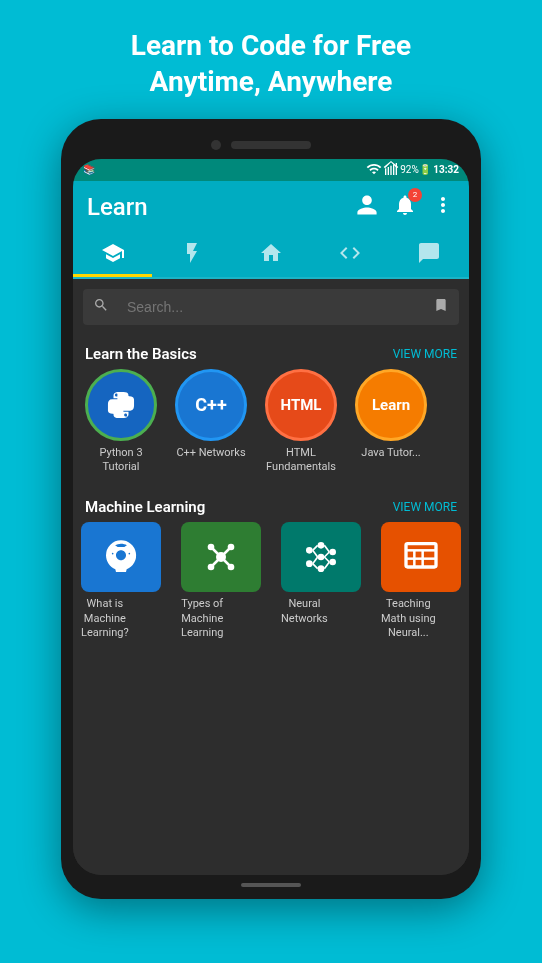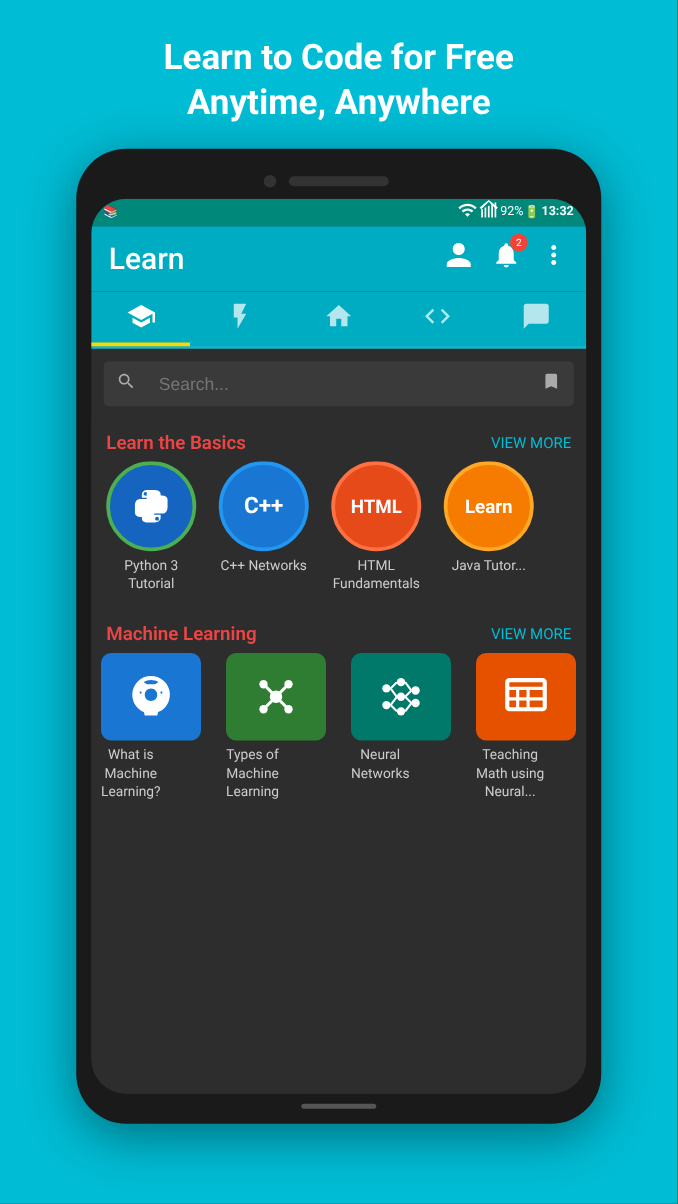--- a/index.html
+++ b/index.html
@@ -206,21 +206,21 @@
     .section {
       margin-bottom: 6px;
     }
     .section-header {
       display: flex;
       justify-content: space-between;
       align-items: center;
       padding: 10px 12px 6px;
     }
     .section-title {
-      color: #ef4444;
+      color: #ffffff;
       font-size: 15px;
       font-weight: 600;
     }
     .view-more {
       color: #00BCD4;
       font-size: 12px;
       font-weight: 400;
       cursor: pointer;
     }
 

